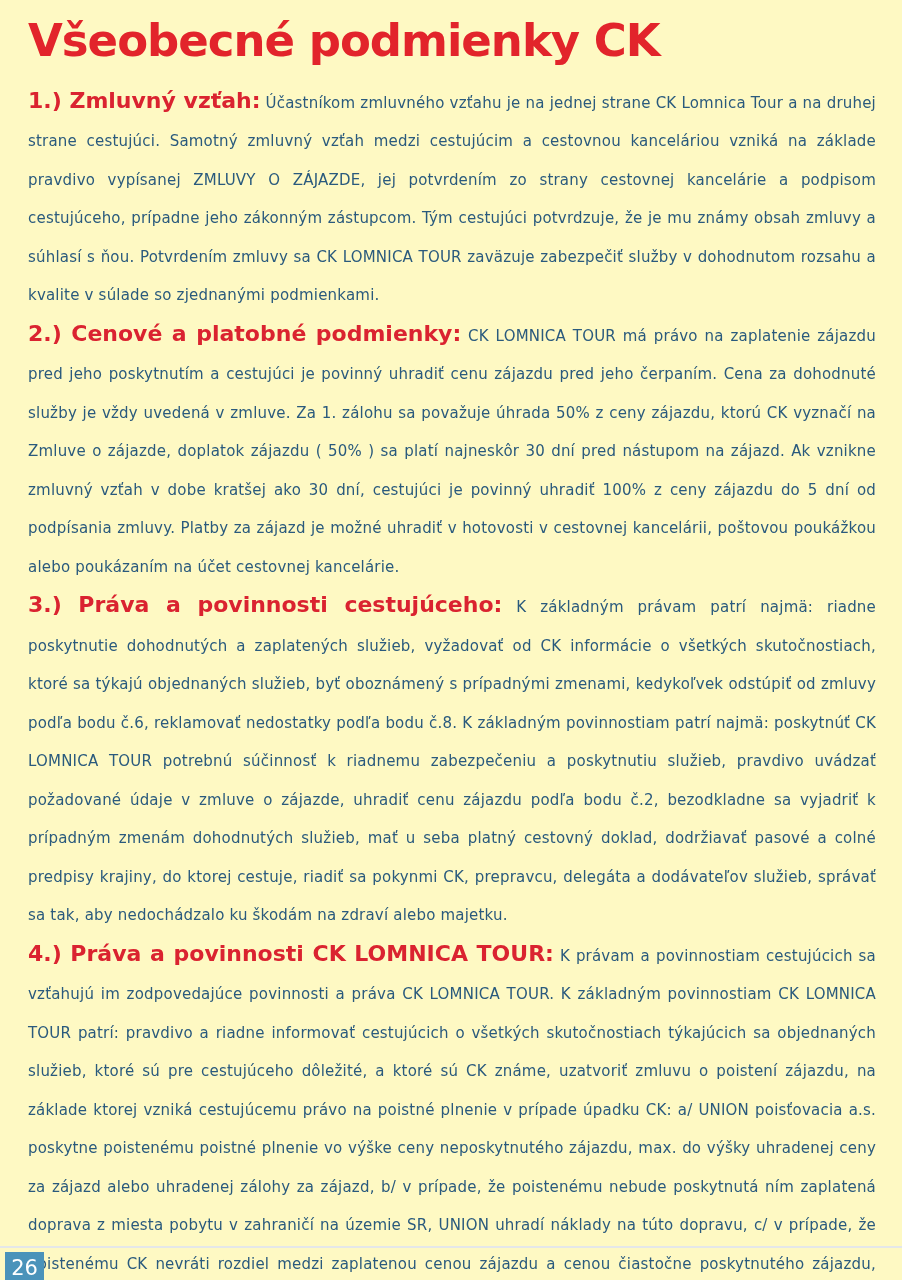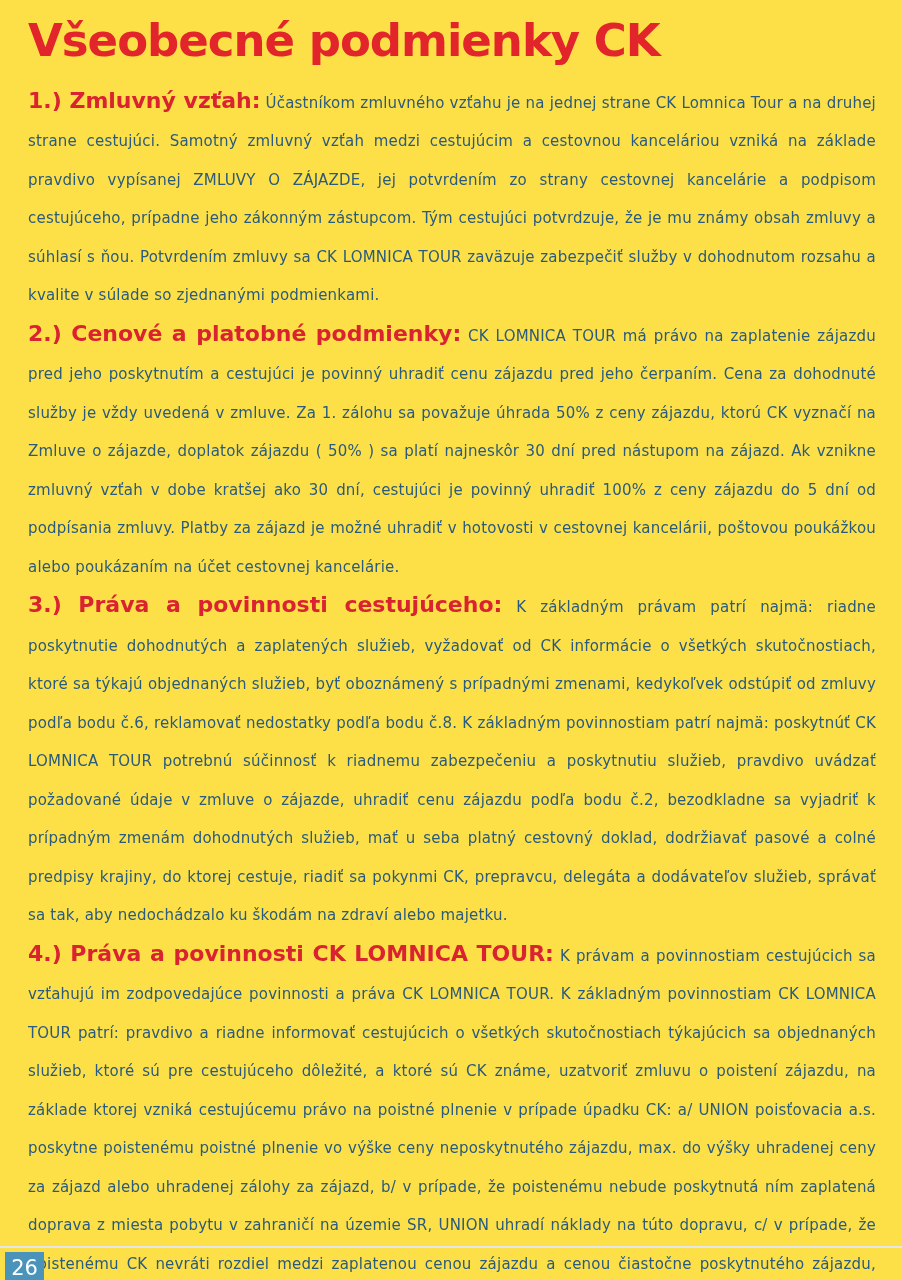--- a/index.html
+++ b/index.html
@@ -4,21 +4,21 @@
 <style>
   html, body {
     margin: 0;
     padding: 0;
     background: #ffffff;
   }
   .page {
     position: relative;
     width: 902px;
     height: 1280px;
-    background: #fde047;
+    background: #fef9c3;
     overflow: hidden;
     font-family: "DejaVu Sans", sans-serif;
   }
   .content {
     position: absolute;
     left: 28px;
     right: 26px;
     top: 16px;
   }
   .page-title {

